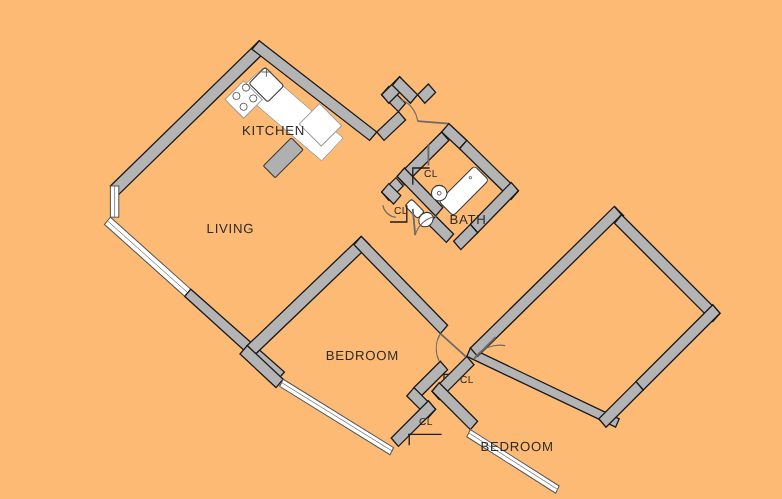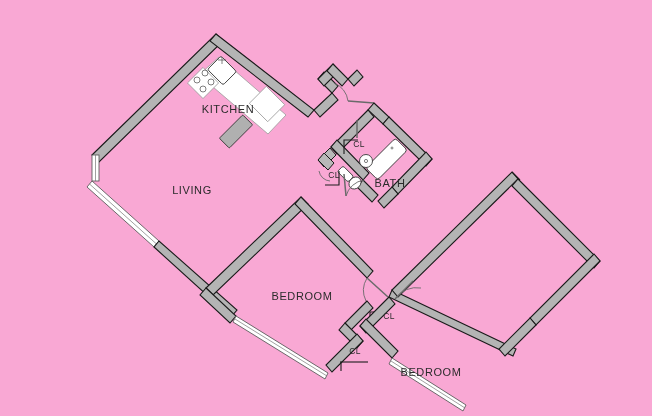--- a/index.html
+++ b/index.html
@@ -4,21 +4,21 @@
 <style>
   html, body {
     margin: 0;
     padding: 0;
     background: #ffffff;
   }
   #plan-root {
     position: relative;
     width: 652px;
     height: 416px;
-    background: #f9a8d4;
+    background: #fdba74;
     font-family: "Liberation Sans", sans-serif;
     overflow: hidden;
   }
   #floorplan-svg {
     display: block;
     width: 652px;
     height: 416px;
   }
   .wall {
     fill: #b4b4b4;

